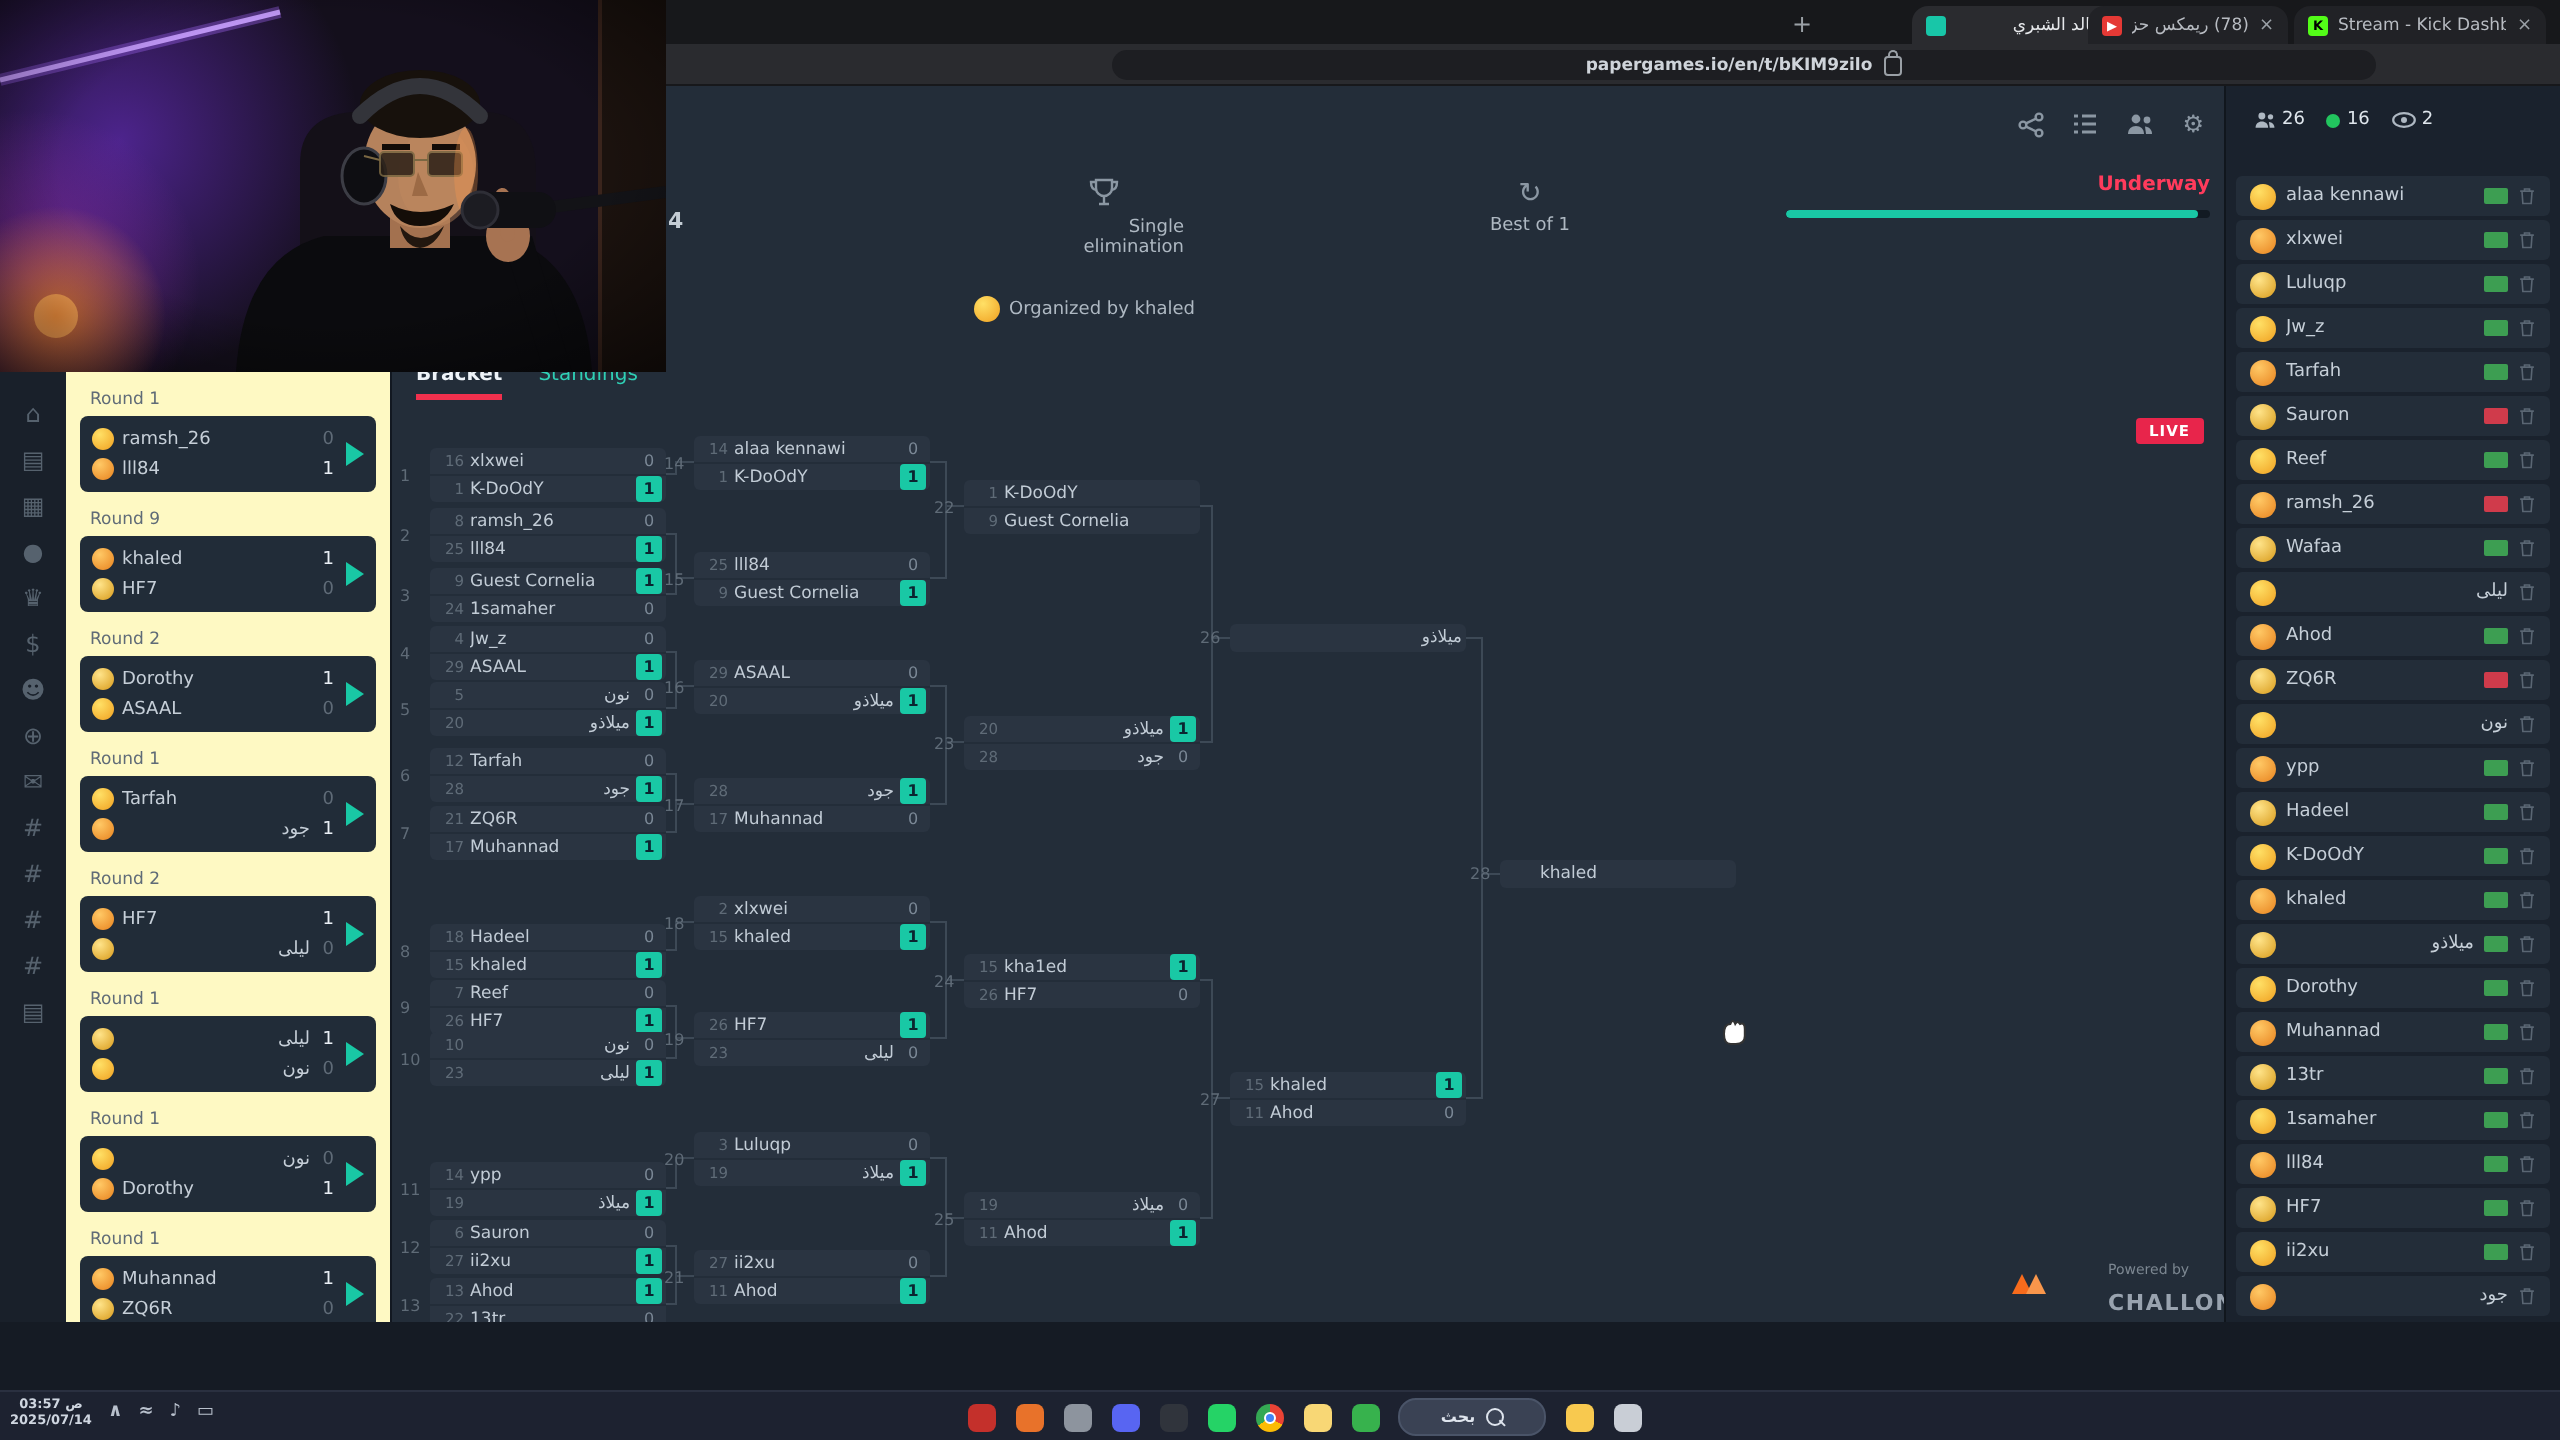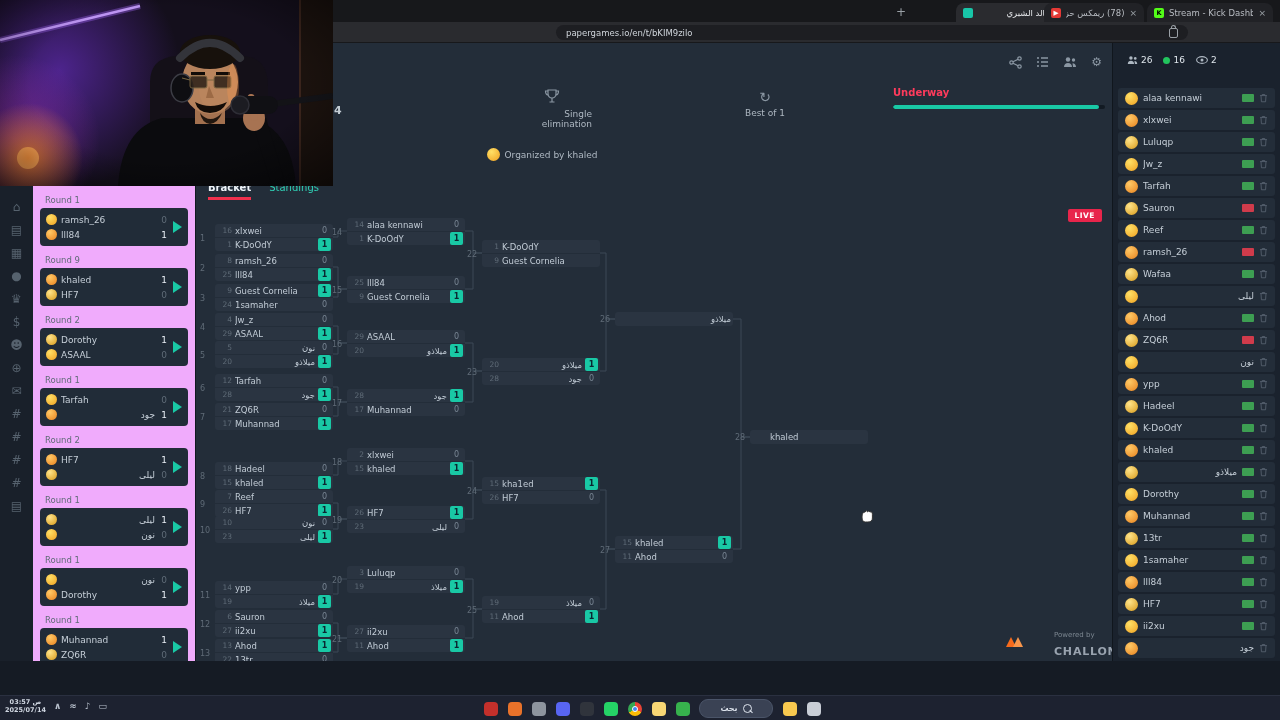--- a/index.html
+++ b/index.html
@@ -11,32 +11,32 @@
     color:#b8bcc2;font-size:8.5px;display:flex;align-items:center;gap:5px;padding:0 7px;box-sizing:border-box;overflow:hidden;}
   .tab.active{background:#2a2b2f;color:#e6e8eb;}
   .favicon{flex:none;width:10px;height:10px;border-radius:2px;display:flex;align-items:center;justify-content:center;
     font-size:6.5px;font-weight:bold;color:#fff;}
   .tab-label{flex:1;white-space:nowrap;overflow:hidden;}
   .tab-close{flex:none;color:#9aa0a6;font-size:9px;}
   .newtab{position:absolute;left:893px;top:4px;width:16px;height:16px;color:#9aa0a6;font-size:12px;
     display:flex;align-items:center;justify-content:center;}
   .toolbar{position:absolute;left:0;top:22px;width:1280px;height:21px;background:#2a2b2f;border-bottom:1px solid #17181b;box-sizing:border-box;}
   .urlpill{position:absolute;left:556px;top:3px;right:92px;height:15px;border-radius:8px;background:#1d1e22;
-    color:#cfd4da;font-size:8.5px;display:flex;align-items:center;justify-content:space-between;padding:0 10px;gap:6px;}
+    color:#cfd4da;font-size:8.5px;display:flex;align-items:center;justify-content:center;padding:0 10px;gap:6px;font-weight:bold;}
   .lock{width:7px;height:8px;border:1px solid #9aa0a6;border-radius:2px;position:relative;}
   .lock:before{content:"";position:absolute;left:1px;top:-4px;width:3px;height:3px;border:1px solid #9aa0a6;border-bottom:none;border-radius:3px 3px 0 0;}
   .navbtn{position:absolute;top:26px;color:#c2c7cd;font-size:11px;}
   .extdot{position:absolute;top:29px;width:8px;height:8px;border-radius:50%;background:#5b5e64;}
   
   .rail{position:absolute;left:0;top:43px;width:33px;height:618px;background:#19202a;
     display:flex;flex-direction:column;align-items:center;padding-top:158px;gap:11px;box-sizing:border-box;}
   .rail span{color:#56626e;font-size:12px;line-height:1;}
   .collapse-tab{position:absolute;left:33px;top:370px;width:13px;height:17px;background:#222c38;border-radius:0 3px 3px 0;
     color:#7e8a96;font-size:9px;display:flex;align-items:center;justify-content:center;}
-  .panel{position:absolute;left:33px;top:43px;width:163px;height:618px;background:#f0abfc;
+  .panel{position:absolute;left:33px;top:43px;width:163px;height:618px;background:#fef9c3;
     border-right:1px solid #121821;box-sizing:border-box;padding-top:152px;overflow:hidden;}
   .m-round{color:#5f6b77;font-size:8.5px;margin:0 0 3px 12px;}
   .m-block{margin-bottom:9px;}
   .m-card{margin:0 7px;background:#212c38;border-radius:4px;padding:4px 6px;display:flex;align-items:center;gap:4px;}
   .m-rows{flex:1;min-width:0;}
   .m-row{display:flex;align-items:center;gap:4px;height:15px;}
   .av{flex:none;width:11px;height:11px;border-radius:50%;background:radial-gradient(circle at 35% 30%,#ffe066,#f0a020);}
   .av.c1{background:radial-gradient(circle at 35% 30%,#ffc966,#e8821e);}
   .av.c2{background:radial-gradient(circle at 35% 30%,#ffe48a,#d89a1a);}
   .m-name{flex:1;font-size:9px;color:#c6cfd8;white-space:nowrap;overflow:hidden;}
@@ -46,21 +46,21 @@
   
   .bracket{position:absolute;left:196px;top:43px;width:916px;height:618px;background:#232d39;overflow:hidden;}
   .hicons{position:absolute;right:10px;top:12px;display:flex;gap:14px;align-items:center;color:#8b97a3;}
   .hicons svg{display:block;}
   .frag{position:absolute;left:138px;top:61px;font-size:11px;font-weight:bold;color:#c3ccd4;}
   .fmt{position:absolute;left:316px;top:46px;width:80px;text-align:right;color:#aeb8c2;font-size:9px;}
   .fmt .ic{display:block;margin:0 auto 5px;}
   .bo1{position:absolute;left:529px;top:46px;width:80px;text-align:center;color:#aeb8c2;font-size:9px;}
   .bo1 .ic{display:block;font-size:14px;color:#8b97a3;margin-bottom:3px;}
   .statusblk{position:absolute;left:697px;top:44px;width:212px;}
-  .status-label{text-align:left;color:#ff3b5c;font-size:10px;font-weight:bold;}
+  .status-label{text-align:right;color:#ff3b5c;font-size:10px;font-weight:bold;}
   .pbar{margin-top:7px;height:4px;background:#121a23;border-radius:2px;overflow:hidden;}
   .pfill{height:100%;background:#19c8a5;border-radius:2px;}
   .leave{margin-top:9px;height:21px;background:#1b2531;border-radius:3px;color:#dbe2e9;font-size:9px;
     display:flex;align-items:center;justify-content:center;}
   .org{position:absolute;left:276px;top:105px;width:140px;text-align:center;color:#aeb8c2;font-size:9px;
     display:flex;align-items:center;justify-content:center;gap:5px;}
   .org .av{width:13px;height:13px;}
   .btabs{position:absolute;left:12px;top:139px;display:flex;gap:18px;font-size:10px;}
   .btab1{color:#eef3f8;font-weight:bold;padding-bottom:4px;border-bottom:3px solid #f1304d;}
   .btab2{color:#2fd0b5;}

